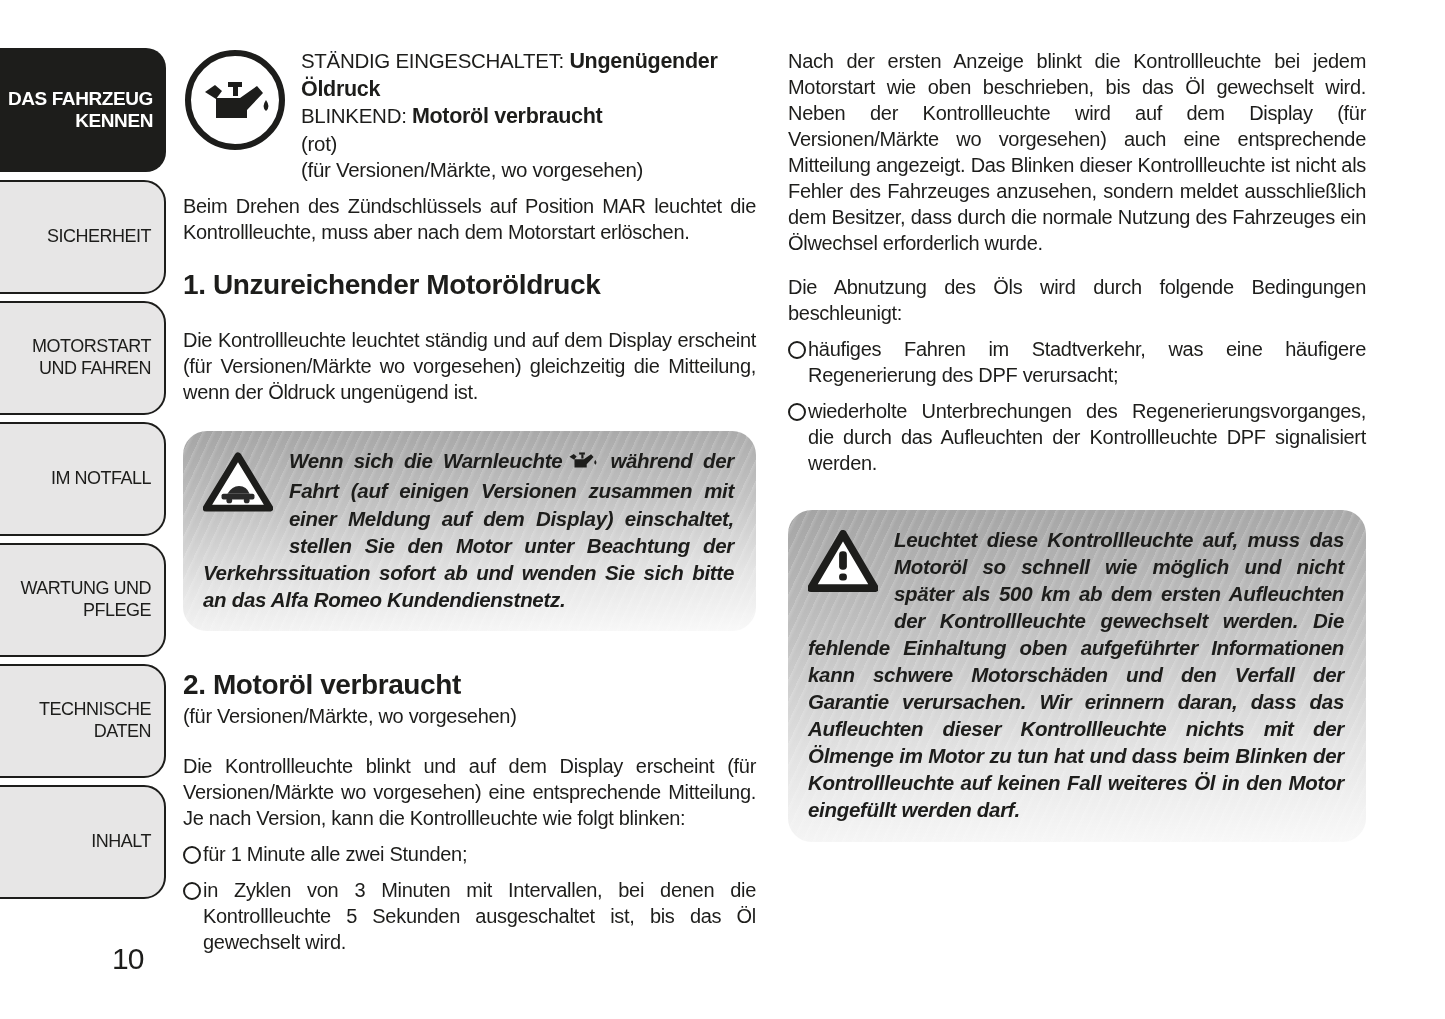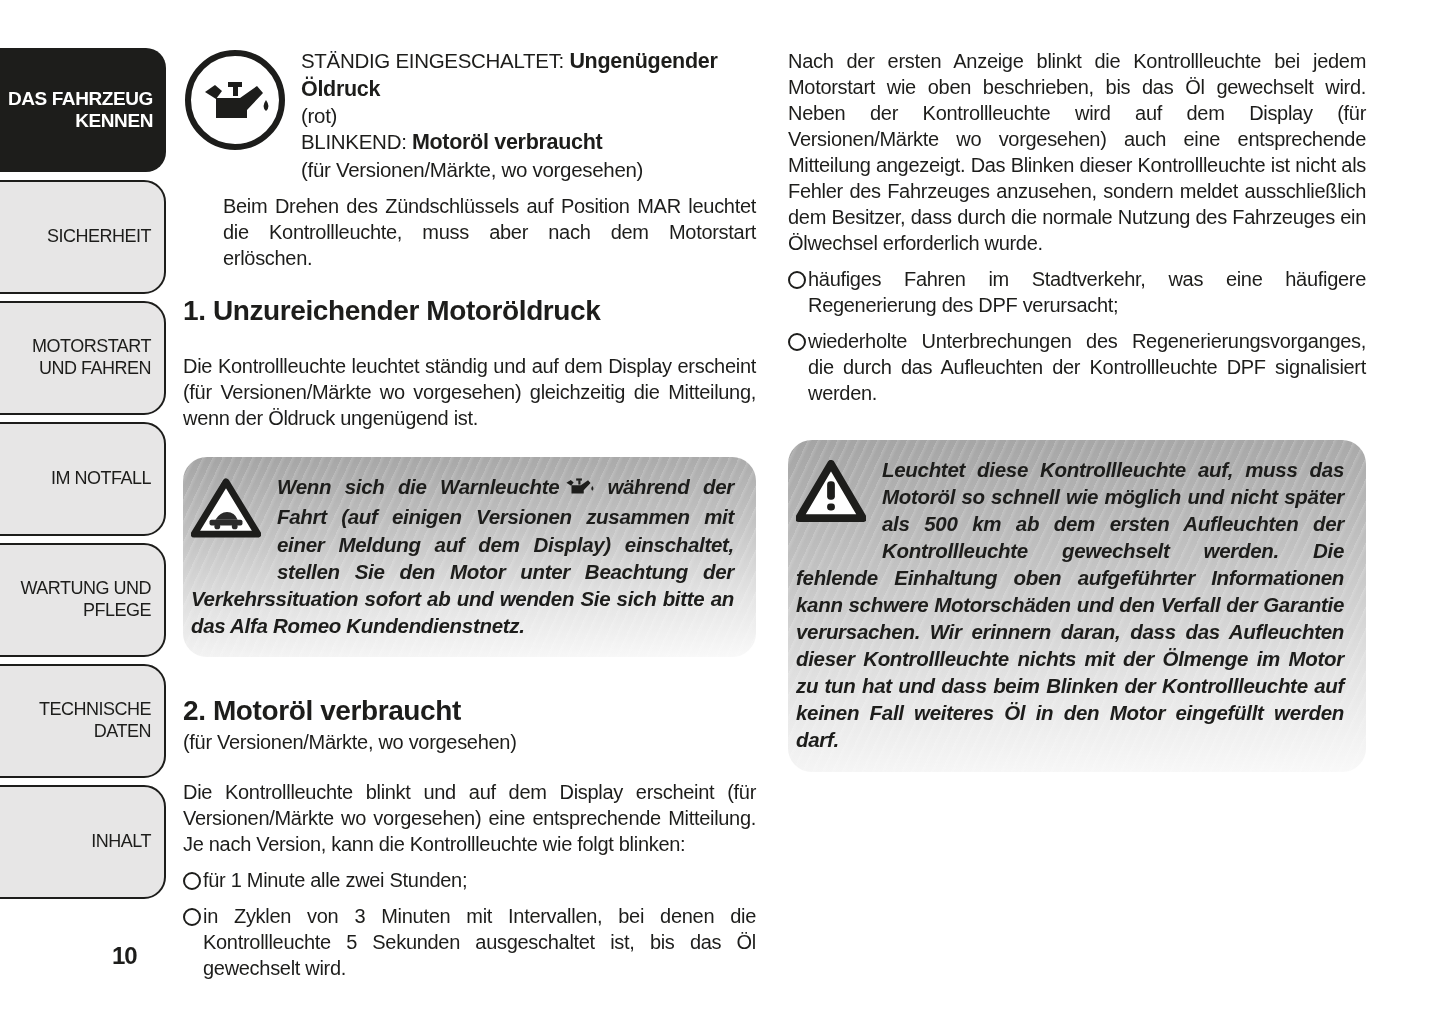--- a/index.html
+++ b/index.html
@@ -21,47 +21,47 @@
   }
   .tab{
     height:114px;background:#e7e6e6;border:2px solid #1d1d1b;
     border-radius:0 22px 22px 0;margin-bottom:7px;margin-left:-2px;
     display:flex;align-items:center;justify-content:flex-end;
     padding-right:13px;box-sizing:border-box;
     font-size:18px;line-height:1.2;text-align:right;letter-spacing:-0.5px;
     color:#1d1d1b;
   }
   .page-number{
-    position:absolute;left:112px;top:942px;font-size:24px;font-weight:bold;
+    position:absolute;left:112px;top:942px;font-size:30px;font-weight:normal;
     letter-spacing:-1px;
   }
   
   .col{position:absolute;top:48px;font-size:20px;line-height:1.3;letter-spacing:-0.3px;}
   .col-left{left:183px;width:573px;}
   .col-right{left:788px;width:578px;}
   p{margin:0;text-align:justify;}
-  .mt10{margin-top:10px;margin-left:40px;} .mt12{margin-top:24px;} .mt18{margin-top:18px;}
+  .mt10{margin-top:10px;} .mt12{margin-top:24px;} .mt18{margin-top:18px;}
   .mt22{margin-top:22px;} .mt26{margin-top:26px;} .mt34{margin-top:34px;} .mt36{margin-top:36px;}
   .heading{font-weight:bold;font-size:28px;letter-spacing:-0.4px;text-align:left;}
   .subheading{font-size:20px;text-align:left;}
   
   .indicator{display:flex;gap:14px;align-items:flex-start;}
   .indicator-icon{flex:none;width:104px;height:104px;}
   .indicator-lines{font-size:20.5px;line-height:1.28;}
   .indicator-lines .b{font-weight:bold;font-size:21.5px;}
   
   .bullet{display:flex;gap:2px;margin-top:10px;text-align:justify;}
   .bullet .dot{
     flex:none;width:14px;height:14px;border:2.5px solid #1d1d1b;border-radius:50%;
     margin-top:5px;background:transparent;
   }
   .bullet .txt{flex:1;}
   
   .warnbox{
-    border-radius:24px;padding:16px 22px 18px 8px;box-sizing:border-box;
+    border-radius:24px;padding:16px 22px 18px 20px;box-sizing:border-box;
     background:
       repeating-linear-gradient(115deg, rgba(255,255,255,0.18) 0px, rgba(255,255,255,0) 4px, rgba(255,255,255,0) 9px),
       linear-gradient(178deg,#a4a4a4 0%,#c3c3c3 38%,#e4e4e4 72%,#f9f9f9 100%);
     font-weight:bold;font-style:italic;font-size:20.5px;line-height:1.32;
     text-align:justify;
   }
   .warn-icon{float:left;width:72px;height:88px;margin:4px 14px 0 0;}
   .warn-icon svg{display:block;}
   .inline-oil{display:inline-block;vertical-align:-3px;margin:0 6px;}
 </style>
@@ -105,24 +105,24 @@
         <path d="M22 44 l10 -7 7 6 -6 8 z" fill="#1d1d1b"></path>
         <rect x="45" y="34" width="14" height="5" fill="#1d1d1b"></rect>
         <rect x="50" y="38" width="5" height="10" fill="#1d1d1b"></rect>
         <path d="M83 52 q5 7 0 11 q-5 -4 0 -11" fill="#1d1d1b"></path>
       </svg>
     </span>
     <div class="indicator-lines">
       <div>
         <span>STÄNDIG EINGESCHALTET: </span><span class="b">Ungenügender Öldruck</span>
       </div>
-      <div>(rot)</div>
       <div>
         <span>BLINKEND: </span><span class="b">Motoröl verbraucht</span>
       </div>
+      <div>(rot)</div>
       <div>(für Versionen/Märkte, wo vorgesehen)</div>
     </div>
   </div>
 
   <p class="mt10">Beim Drehen des Zündschlüssels auf Position MAR leuchtet die Kontrollleuchte, muss aber nach dem Motorstart erlöschen.</p>
 
   <div class="heading mt22">1. Unzureichender Motoröldruck</div>
   <p class="mt12">Die Kontrollleuchte leuchtet ständig und auf dem Display erscheint (für Versionen/Märkte wo vorgesehen) gleichzeitig die Mitteilung, wenn der Öldruck ungenügend ist.</p>
 
   <div class="warnbox mt26">
@@ -155,20 +155,21 @@
   <div class="bullet">
     <span class="dot"></span>
     <span class="txt">in Zyklen von 3 Minuten mit Intervallen, bei denen die Kontrollleuchte 5 Sekunden ausgeschaltet ist, bis das Öl gewechselt wird.</span>
   </div>
 
 </section>
 
 <section class="col col-right">
 
   <p>Nach der ersten Anzeige blinkt die Kontrollleuchte bei jedem Motorstart wie oben beschrieben, bis das Öl gewechselt wird. Neben der Kontrollleuchte wird auf dem Display (für Versionen/Märkte wo vorgesehen) auch eine entsprechende Mitteilung angezeigt. Das Blinken dieser Kontrollleuchte ist nicht als Fehler des Fahrzeuges anzusehen, sondern meldet ausschließlich dem Besitzer, dass durch die normale Nutzung des Fahrzeuges ein Ölwechsel erforderlich wurde.</p>
+  <p class="mt18">Die Abnutzung des Öls wird durch folgende Bedingungen beschleunigt:</p>
 
   <div class="bullet">
     <span class="dot"></span>
     <span class="txt">häufiges Fahren im Stadtverkehr, was eine häufigere Regenerierung des DPF verursacht;</span>
   </div>
   <div class="bullet">
     <span class="dot"></span>
     <span class="txt">wiederholte Unterbrechungen des Regenerierungsvorganges, die durch das Aufleuchten der Kontrollleuchte DPF signalisiert werden.</span>
   </div>
 

